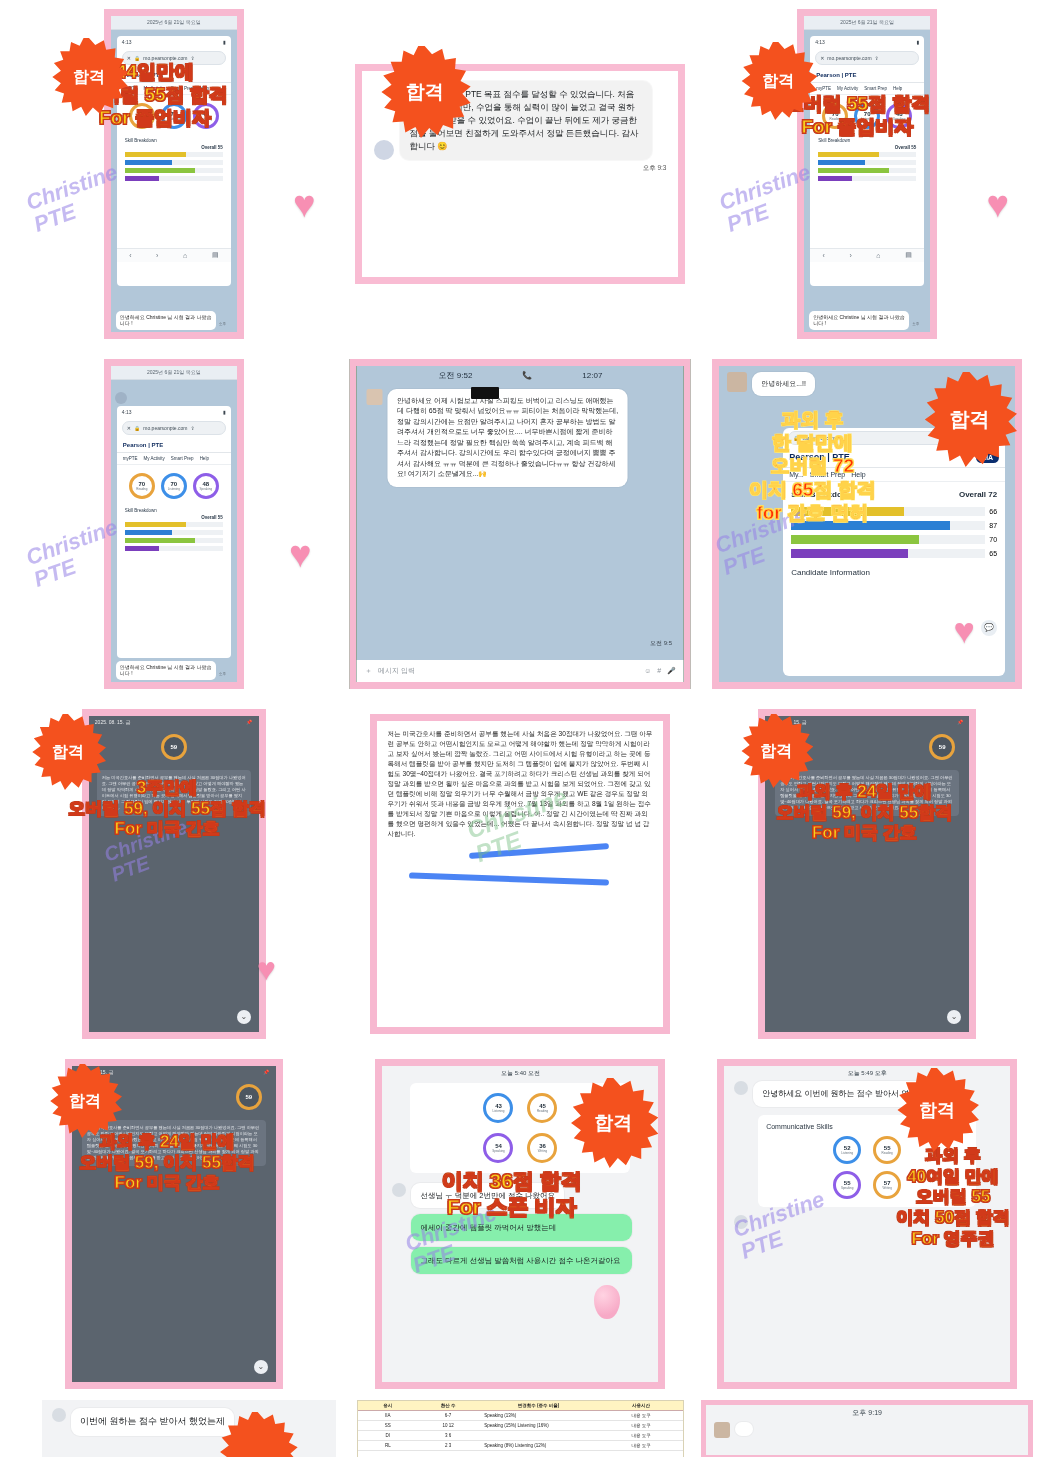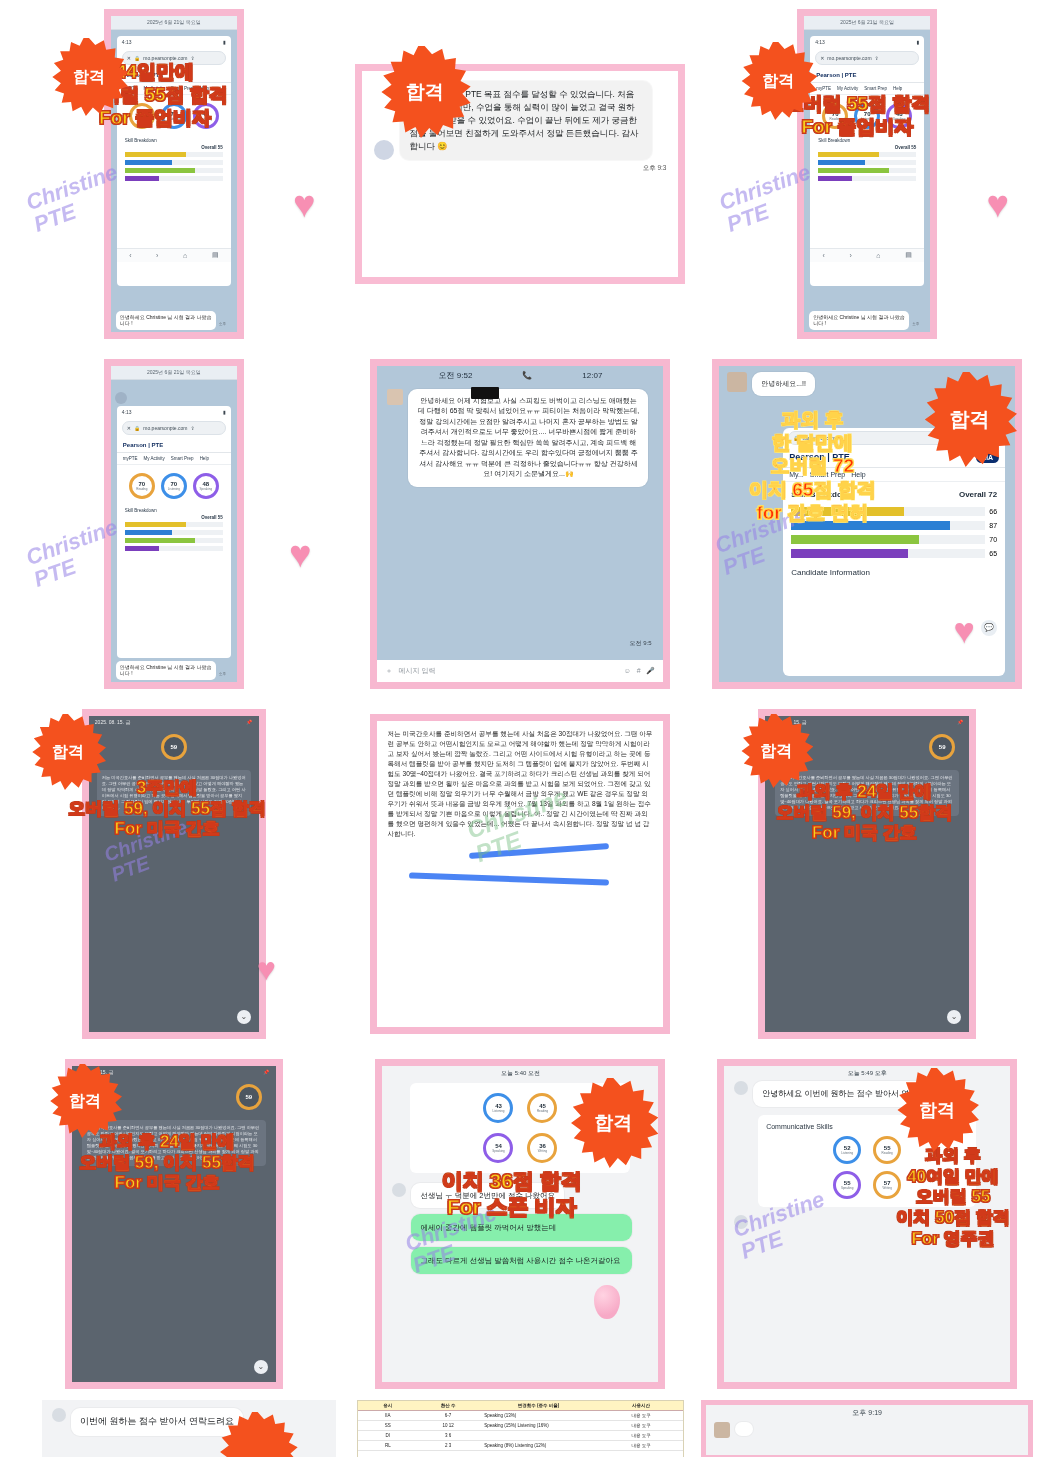--- a/index.html
+++ b/index.html
@@ -464,21 +464,21 @@
             <span class="time">오후 4:14</span>
           </div>
         </div>
       </div>
       <div class="wm" style="left:26px;top:180px;font-size:22px;">Christine
 PTE</div>
       <div class="heart" style="right:34px;top:185px;font-size:38px;">♥</div>
     </div>
 
     <div class="cell">
-      <div class="shot" style="width:300px;height:330px;background:#15803d;text-align:center;">
+      <div class="shot" style="width:341px;height:330px;background:#15803d;">
         <div class="shot-inner kakao">
           <div style="display:flex;justify-content:center;align-items:center;gap:50px;padding:4px 0;font-size:8px;color:#243240;">
             <span>오전 9:52</span>
             <span>📞</span>
             <span>12:07</span>
           </div>
           <div style="padding:4px 10px 0 10px;display:flex;gap:5px;align-items:flex-start;">
             <div style="width:16px;height:16px;background:#d9c4b0;flex:0 0 auto;border-radius:2px;"></div>
             <div class="bubble small" style="background:#fff;max-width:240px;">
               <span>안녕하세요 어제 시험보고 사실 스피킹도 버벅이고 리스닝도 애매했는데 다행히 65점 딱 맞춰서 넘었어요ㅠㅠ 피티이는 처음이라 막막했는데, 정말 강의시간에는 요점만 알려주시고 나머지 혼자 공부하는 방법도 알려주셔서 개인적으로도 너무 좋았어요.... 너무바쁜시점에 짧게 준비하느라 걱정했는데 정말 필요한 핵심만 쏙쏙 알려주시고, 계속 피드백 해주셔서 감사합니다. 강의시간에도 우리 합수있다며 긍정에너지 뿜뿜 주셔서 감사해요 ㅠㅠ 덕분에 큰 걱정하나 줄었습니다ㅠㅠ 항상 건강하세요! 여기저기 소문낼게요...🙌</span>
@@ -743,21 +743,21 @@
 오버럴 55
 이치 50점 합격
 For 영주권</div>
     </div>
 
     <div class="cell row-last" style="height:60px;">
       <div style="position:absolute;left:40px;top:0;right:10px;height:60px;background:#f2f3f5;">
         <div style="display:flex;gap:5px;padding:8px 10px;align-items:flex-start;">
           <div style="width:14px;height:14px;border-radius:50%;background:#d8dde3;flex:0 0 auto;"></div>
           <div class="bubble" style="font-size:9px;background:#fff;">
-            <span>이번에 원하는 점수 받아서 연락드려요</span>
+            <span>이번에 원하는 점수 받아서 했었는제</span>
           </div>
         </div>
       </div>
       <div class="burst" style="width:80px;height:80px;right:48px;top:12px;font-size:18px;"></div>
     </div>
 
     <div class="cell row-last" style="height:60px;">
       <div class="table-mini" style="left:8px;right:8px;top:0;height:60px;position:absolute;border:1px solid #d9d2b5;">
         <div class="thead">
           <span>응시</span>

